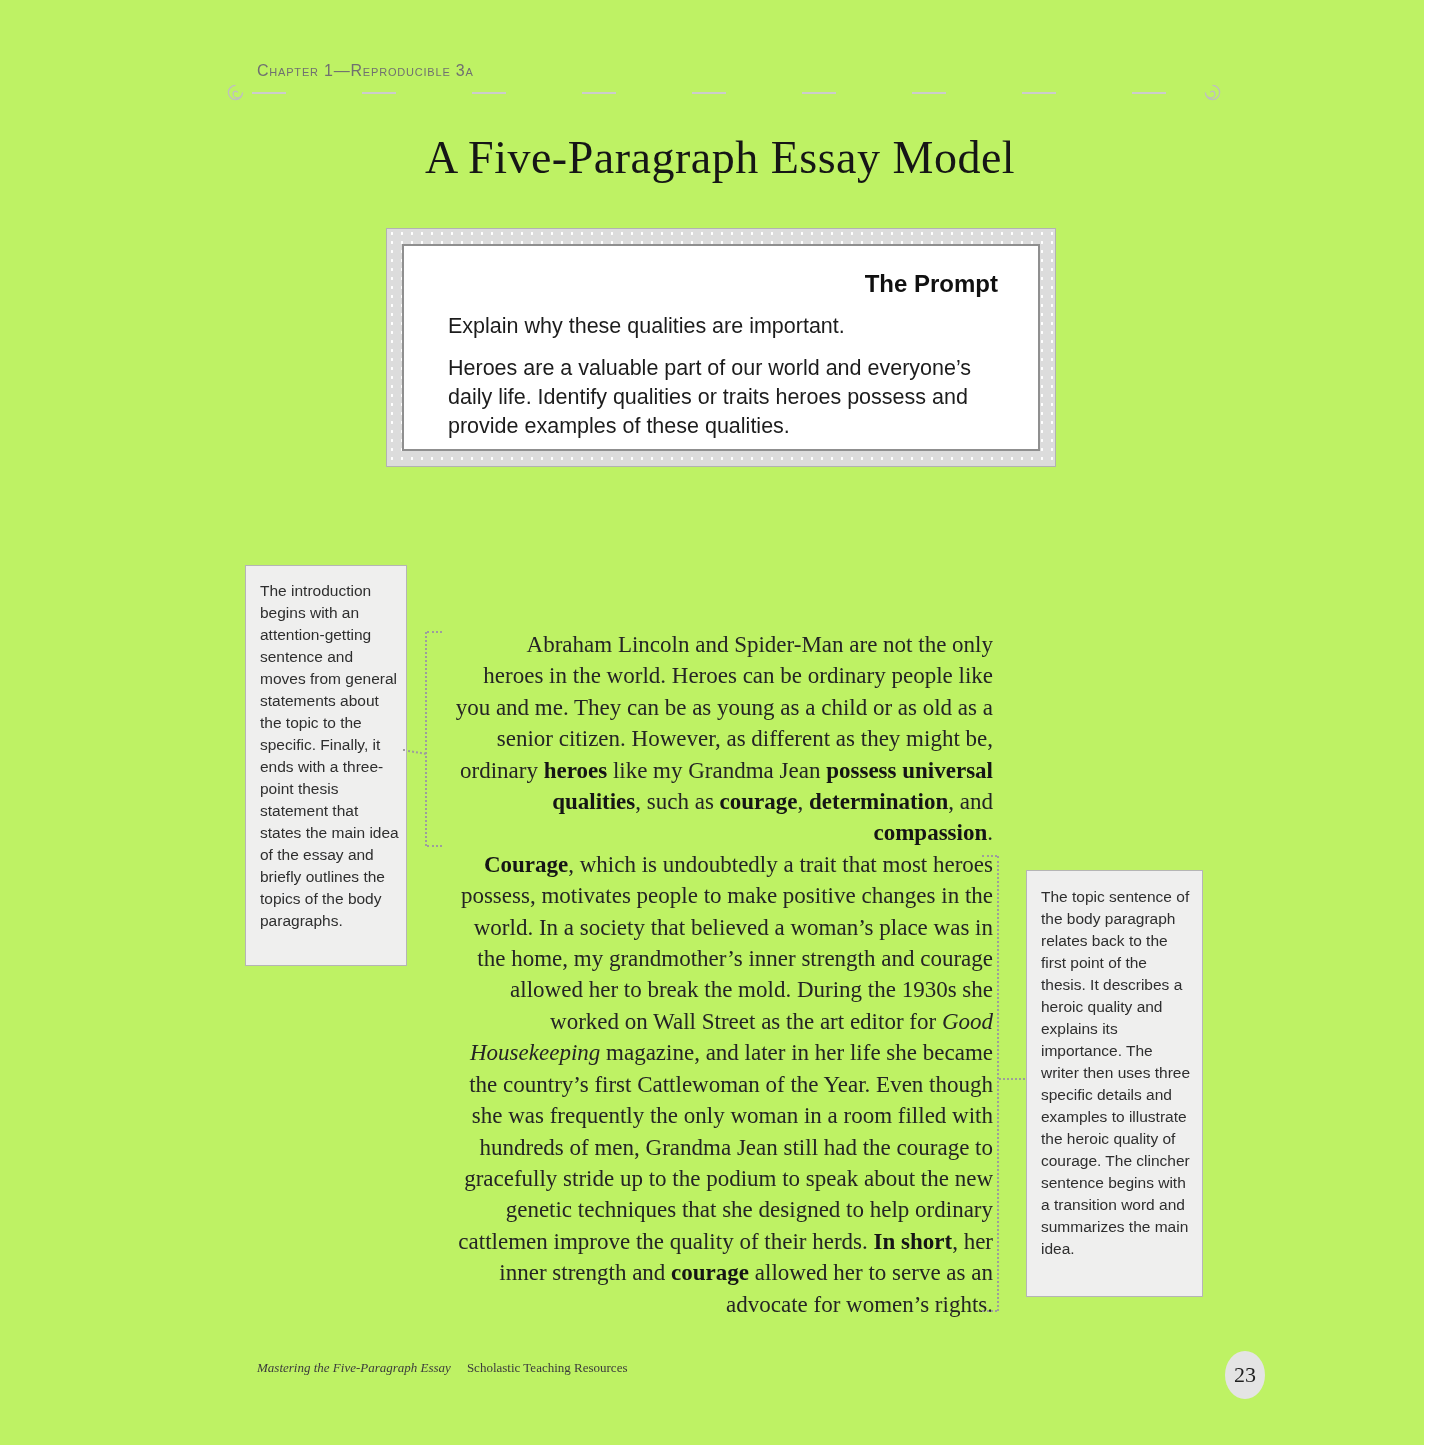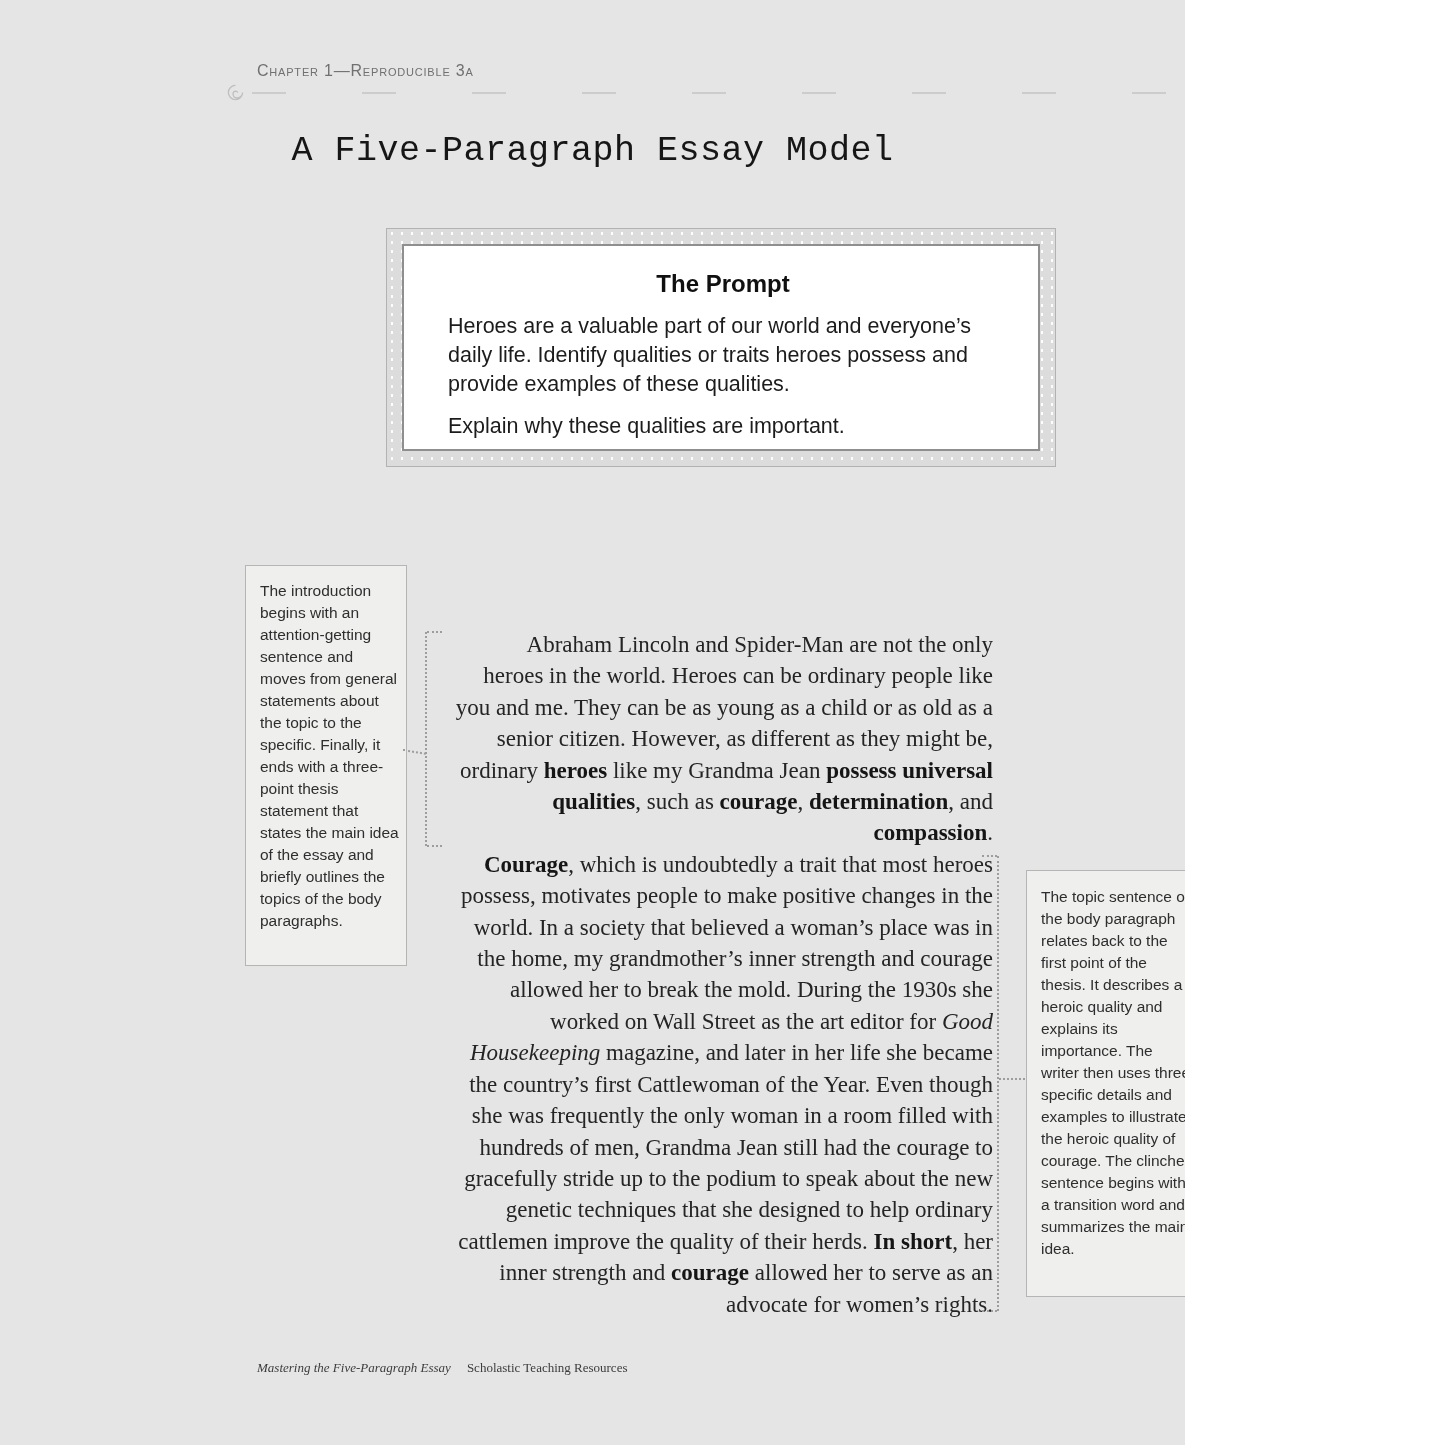--- a/index.html
+++ b/index.html
@@ -1,21 +1,21 @@
 <!DOCTYPE html>
 <html><head>
 <meta charset="utf-8">
 <style>
   * { margin: 0; padding: 0; box-sizing: border-box; }
   html, body { background: #ffffff; }
   .page {
     position: relative;
-    width: 1185px;
+    width: 1424px;
     height: 1445px;
-    background: #e5e5e5;
+    background: #bef264;
     overflow: hidden;
     font-family: "Liberation Serif", serif;
   }
 
   
   .header-label {
     position: absolute;
     left: 257px;
     top: 62px;
     font-family: "Liberation Sans", sans-serif;
@@ -39,27 +39,27 @@
     left: 26px;
     right: 26px;
     top: 9px;
     height: 2px;
     background: repeating-linear-gradient(to right, #cccccc 0 34px, transparent 34px 110px);
   }
 
   
   .doc-title {
     position: absolute;
-    left: 0;
+    left: 8px;
     top: 131px;
     width: 100%;
     text-align: center;
-    font-family: Liberation Mono, monospace;
+    font-family: Liberation Serif, serif;
     font-weight: 400;
-    font-size: 35px;
+    font-size: 46px;
     color: #161616;
     letter-spacing: 0.5px;
   }
 
   
   .prompt-box {
     position: absolute;
     left: 386px;
     top: 228px;
     width: 670px;
@@ -71,21 +71,21 @@
     padding: 15px;
   }
   .prompt-inner {
     background: #ffffff;
     border: 2px solid #8f8f8f;
     width: 100%;
     height: 100%;
     padding: 16px 40px 0 44px;
   }
   .prompt-title {
-    text-align: center;
+    text-align: right;
     font-family: "Liberation Sans", sans-serif;
     font-weight: 700;
     font-size: 24px;
     color: #101010;
     margin: 8px 0 14px;
   }
   .prompt-inner p {
     font-family: "Liberation Sans", sans-serif;
     font-size: 21.5px;
     line-height: 29px;
@@ -201,22 +201,22 @@
     <svg class="spiral spiral-right" viewBox="0 0 20 20">
       <path d="M10,2.5 A7.5,7.5 0 1,0 17.5,10 A6,6 0 0,1 11.5,15.8 A4.3,4.3 0 0,1 7.4,11.4 A3,3 0 0,1 10.4,8.5 A1.9,1.9 0 0,1 12.2,10.3" fill="none" stroke="#bfbfbf" stroke-width="1.4"></path>
     </svg>
   </div>
 
   <h1 class="doc-title">A Five-Paragraph Essay Model</h1>
 
   <div class="prompt-box">
     <div class="prompt-inner">
       <h2 class="prompt-title">The Prompt</h2>
+      <p>Explain why these qualities are important.</p>
       <p>Heroes are a valuable part of our world and everyone’s daily life. Identify qualities or traits heroes possess and provide examples of these qualities.</p>
-      <p>Explain why these qualities are important.</p>
     </div>
   </div>
 
 
   <div class="essay-body">
     <p>Abraham Lincoln and Spider-Man are not the only heroes in the world. Heroes can be ordinary people like you and me. They can be as young as a child or as old as a senior citizen. However, as different as they might be, ordinary <b>heroes</b> like my Grandma Jean <b>possess universal qualities</b>, such as <b>courage</b>, <b>determination</b>, and <b>compassion</b>.</p>
     <p><b>Courage</b>, which is undoubtedly a trait that most heroes possess, motivates people to make positive changes in the world. In a society that believed a woman’s place was in the home, my grandmother’s inner strength and courage allowed her to break the mold. During the 1930s she worked on Wall Street as the art editor for <i>Good Housekeeping</i> magazine, and later in her life she became the country’s first Cattlewoman of the Year. Even though she was frequently the only woman in a room filled with hundreds of men, Grandma Jean still had the courage to gracefully stride up to the podium to speak about the new genetic techniques that she designed to help ordinary cattlemen improve the quality of their herds. <b>In short</b>, her inner strength and <b>courage</b> allowed her to serve as an advocate for women’s rights.</p>
   </div>
 
   <aside class="callout callout-right">

